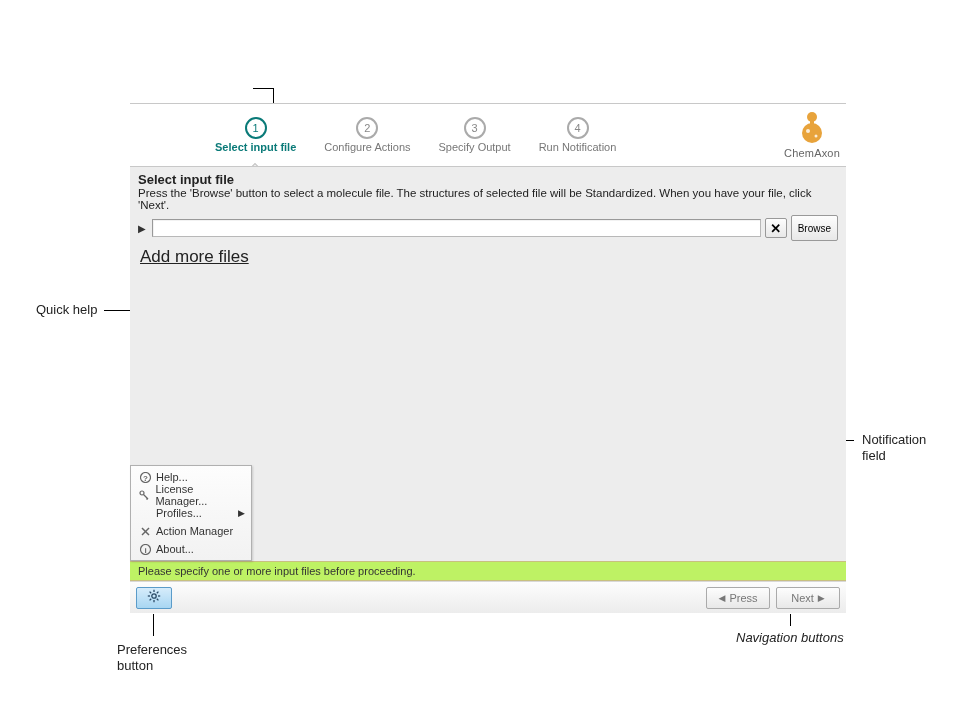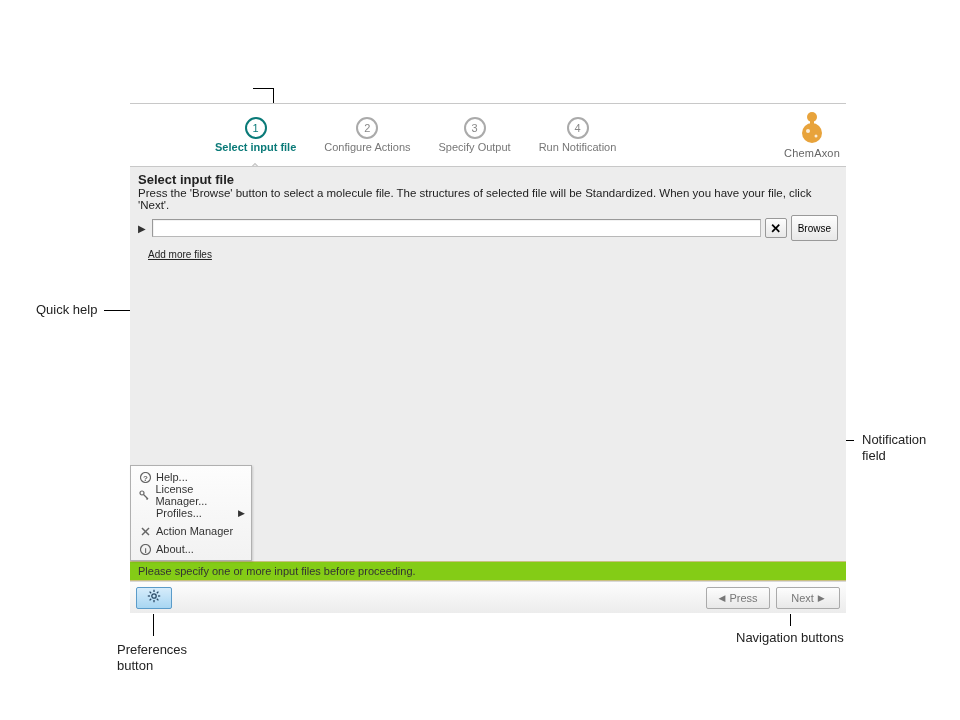--- a/index.html
+++ b/index.html
@@ -161,25 +161,25 @@
     justify-content: center;
     padding: 12px 6px;
   }
   .btn-x {
     width: 22px;
     font-weight: bold;
     font-size: 13px;
     padding: 0;
   }
   .add-more {
-    font-size: 10px;
+    font-size: 17px;
     text-decoration: underline;
     color: #222;
     cursor: pointer;
-    margin-left: 10px;
+    margin-left: 2px;
   }
   
   .pref-menu {
     position: absolute;
     bottom: 0px;
     left: 0px;
     width: 122px;
     background: linear-gradient(#fdfdfd, #f2f2f2);
     border: 1px solid #b0b0b0;
     box-shadow: 1px 1px 2px rgba(0,0,0,0.15);
@@ -204,21 +204,21 @@
     color: #555;
   }
   .pref-arrow {
     position: absolute;
     right: 4px;
     font-size: 9px;
     color: #333;
   }
   
   .notif-bar {
-    background: #84cc16;
+    background: #bef264;
     border-top: 1px solid #c8c080;
     border-bottom: 1px solid #c8c080;
     padding: 3px 8px;
     font-size: 11px;
     color: #333;
   }
   
   .footer {
     height: 32px;
     background: linear-gradient(#fdfdfd, #ececec);
@@ -271,21 +271,21 @@
 
 <div class="annot" style="left:862px; top:432px;">Notification</div>
 <div class="annot" style="left:862px; top:448px;">field</div>
 <div class="annot-line" style="left:746px; top:440px; width:108px; height:1px;"></div>
 <div class="annot-line" style="left:746px; top:440px; width:1px; height:138px;"></div>
 
 <div class="annot" style="left:117px; top:642px;">Preferences</div>
 <div class="annot" style="left:117px; top:658px;">button</div>
 <div class="annot-line" style="left:153px; top:614px; width:1px; height:22px;"></div>
 
-<div class="annot" style="left:736px; top:630px;">Navigation buttons</div>
+<div class="annot" style="left:736px; top:630px;font-style:italic;">Navigation buttons</div>
 <div class="annot-line" style="left:790px; top:614px; width:1px; height:12px;"></div>
 
 <div class="app">
 
   <div class="navbar">
     <div class="step active">
       <div class="step-circle">1</div>
       <div class="step-label">Select input file</div>
     </div>
     <div class="step">

